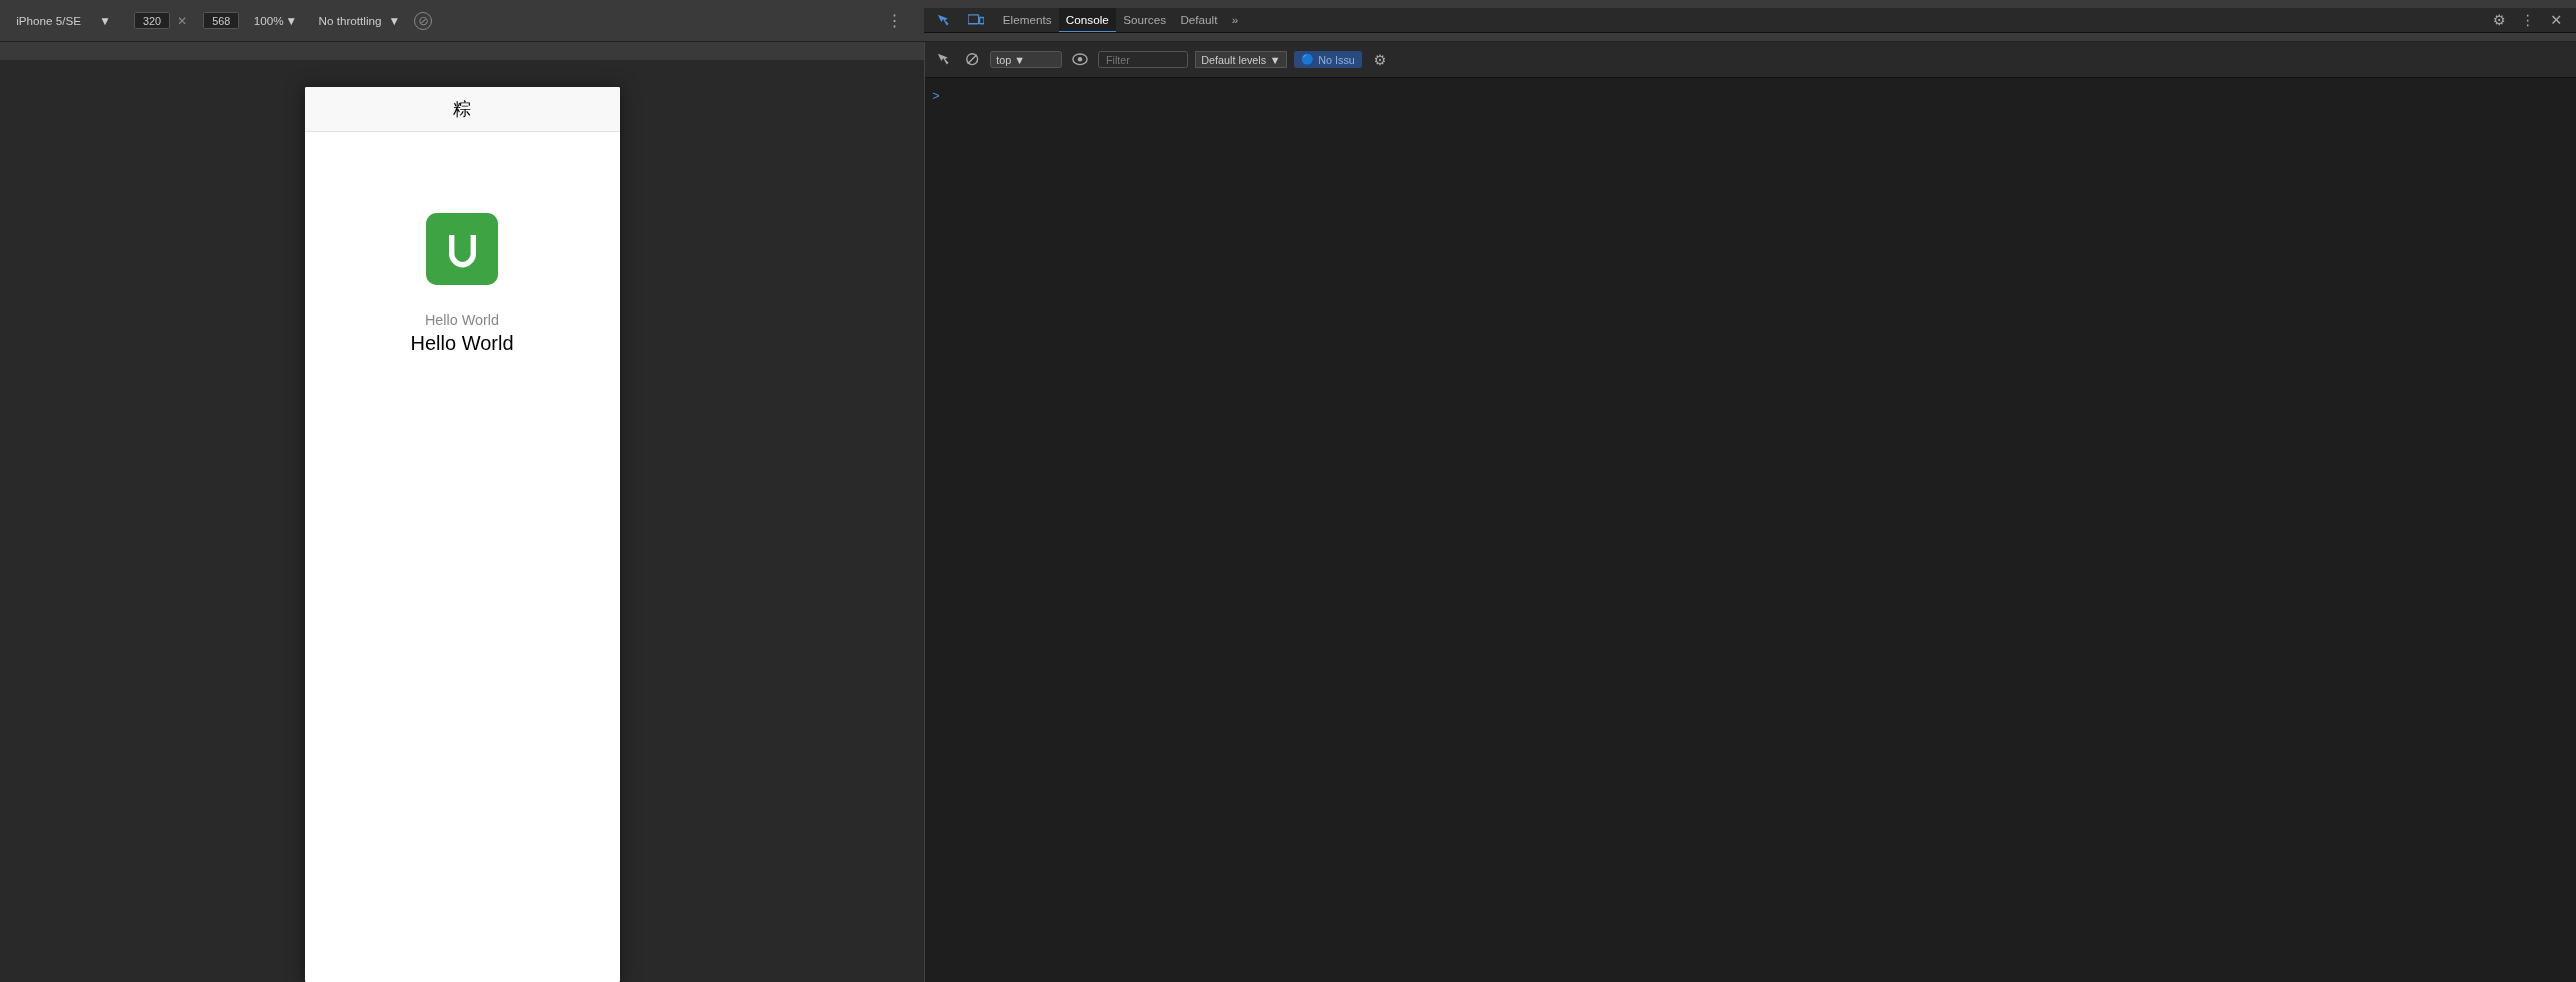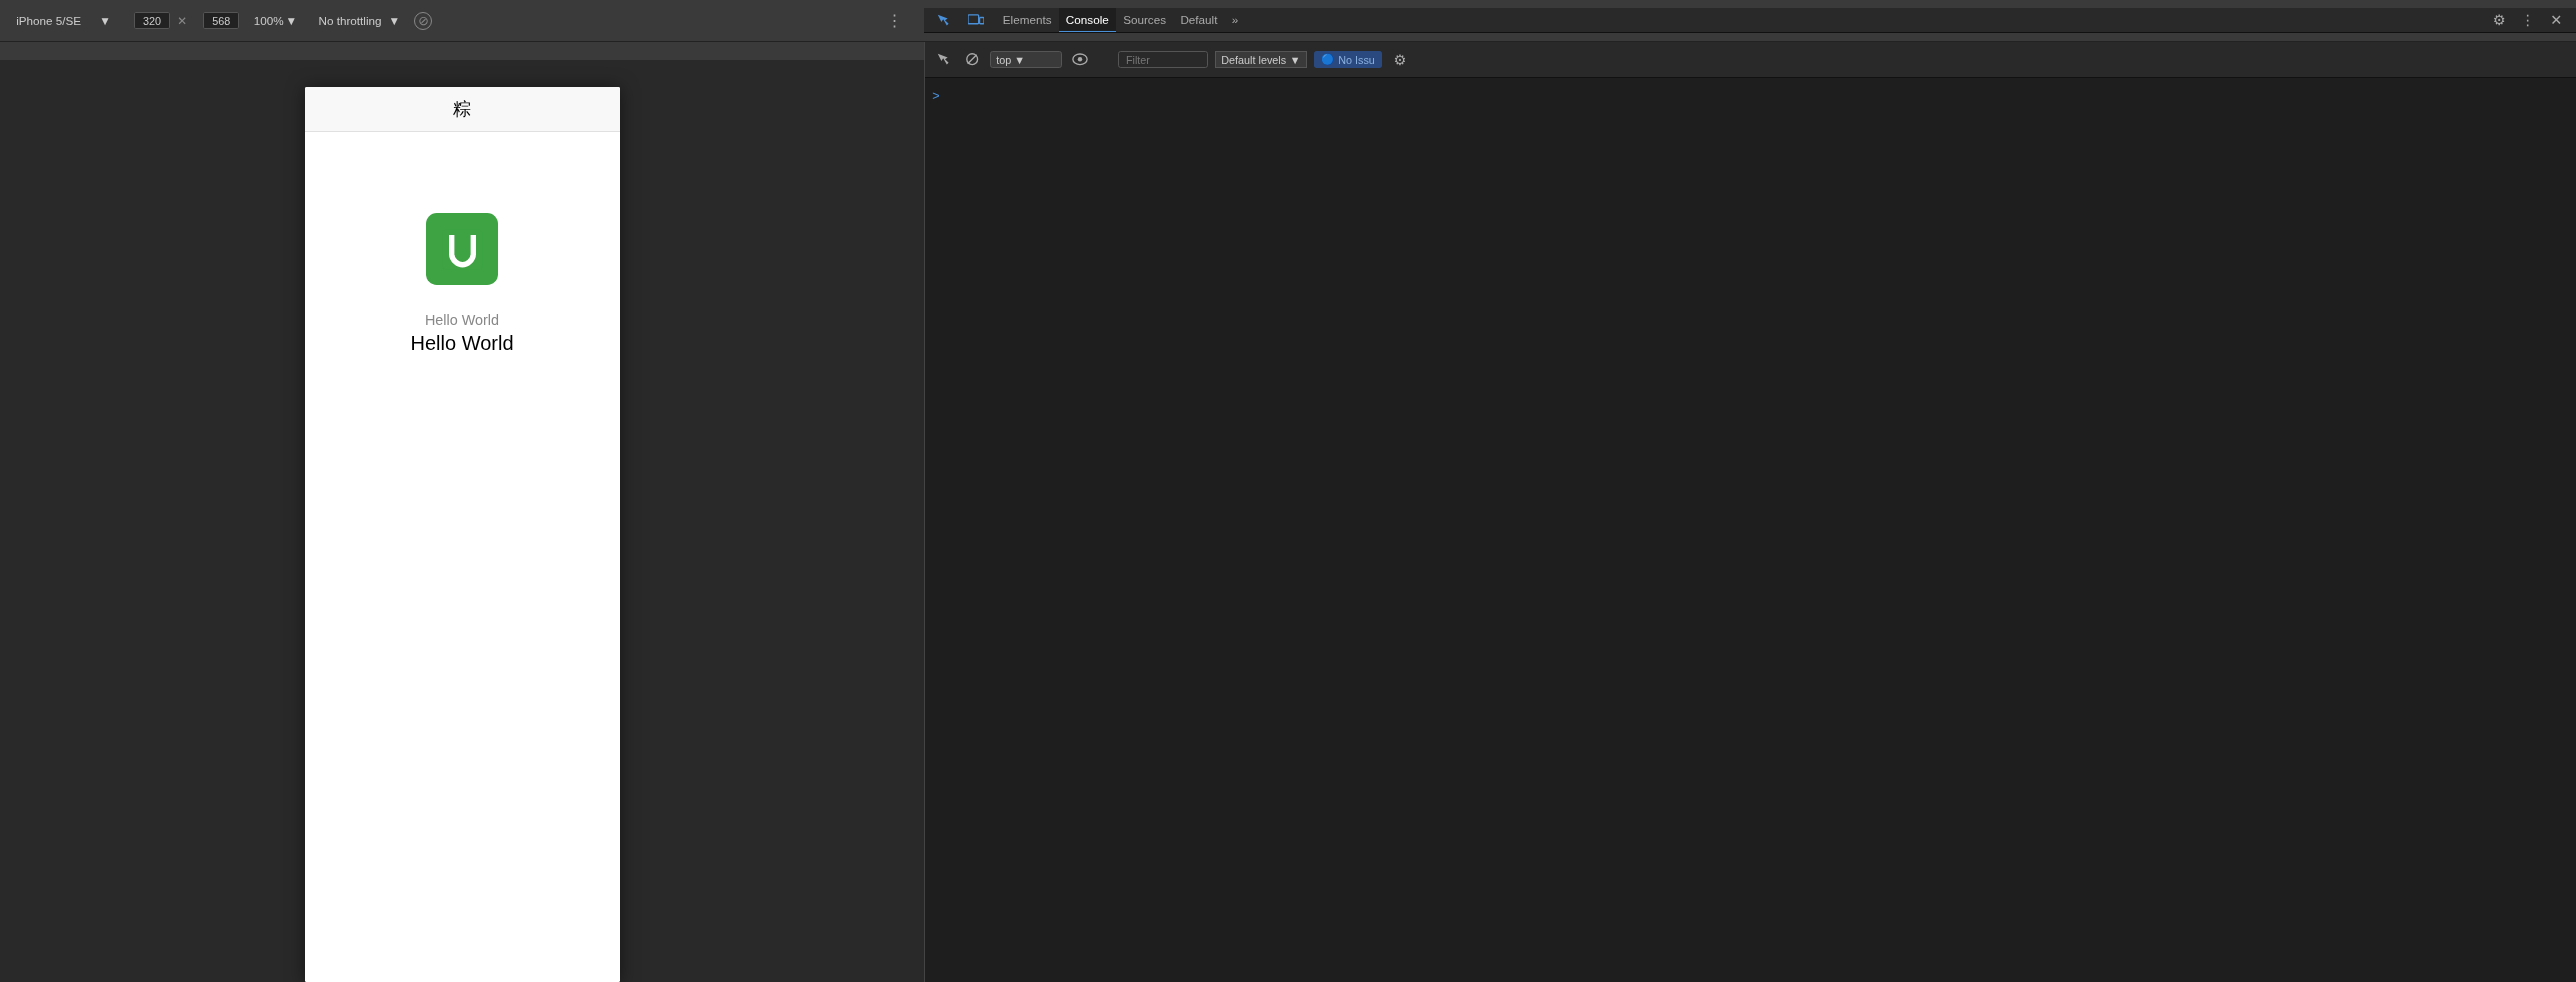--- a/index.html
+++ b/index.html
@@ -293,21 +293,20 @@
     }
 
     .filter-input {
       background: transparent;
       border: 0.9px solid #555;
       color: #ccc;
       font-size: 10.8px;
       padding: 1.8px 7.2px;
       border-radius: 2.7px;
       width: 90px;
-      margin-left: 20px;
     }
 
     .levels-dropdown {
       background: #3a3a3a;
       border: 0.9px solid #555;
       color: #ccc;
       font-size: 10.8px;
       padding: 1.8px 5.4px;
       border-radius: 0;
       cursor: pointer;

